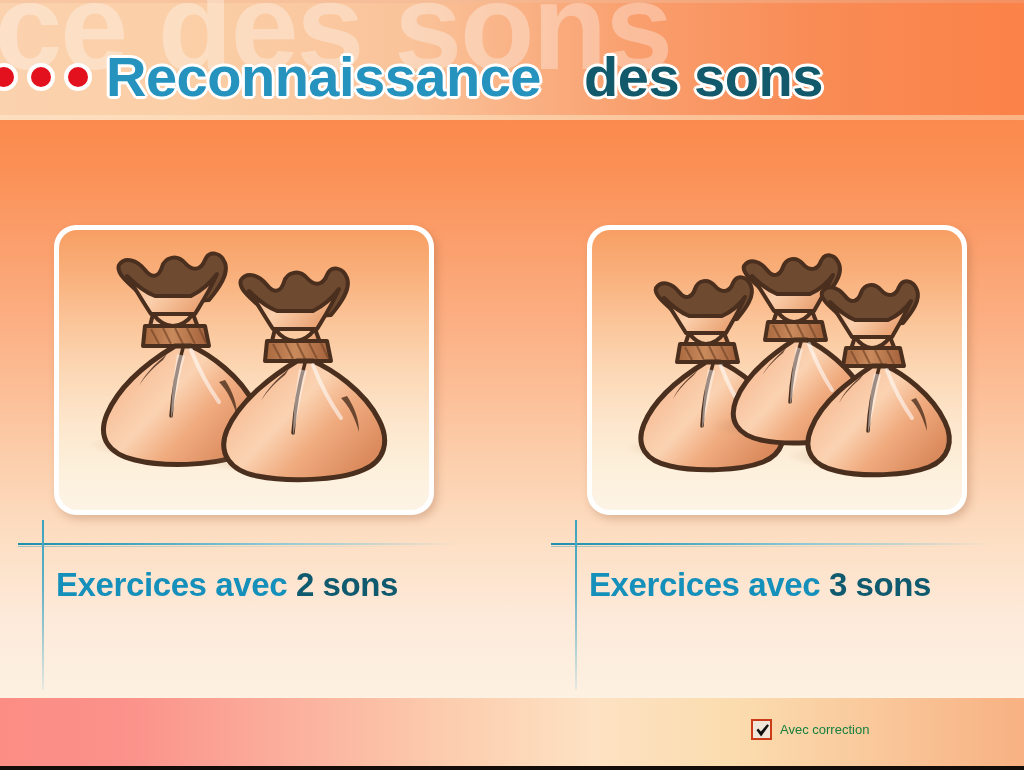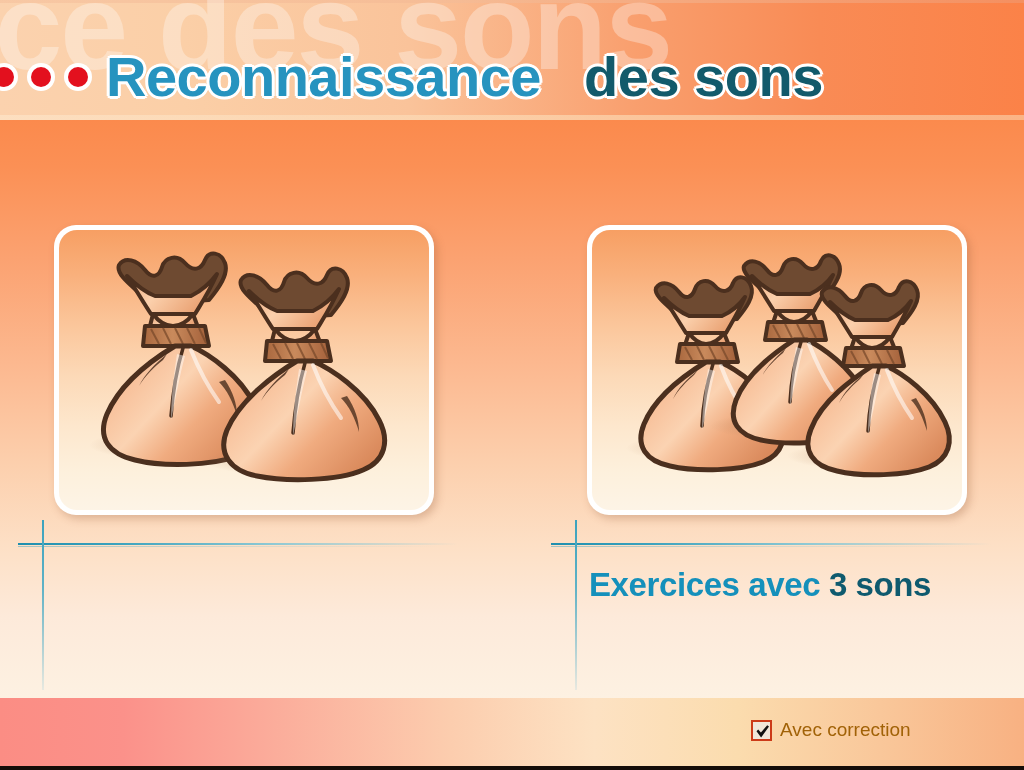--- a/index.html
+++ b/index.html
@@ -176,22 +176,22 @@
   }
   #correction-checkbox {
     width:21px; height:21px;
     border:2px solid #cc3b19;
     background:#f0e6d9;
     position:relative;
     flex:0 0 auto;
   }
   #correction-checkbox svg { position:absolute; left:1px; top:1px; }
   #correction-label {
-    font-size:19px;
-    color:#a16207;
+    font-size:13px;
+    color:#15803d;
     font-family:"Liberation Sans", sans-serif;
     white-space:nowrap;
   }
 </style>
 </head>
 <body>
 
 <div id="slide">
 
   <div id="header">
@@ -297,20 +297,21 @@
               <path d="M240 139 C236 165 234 188 234 206 C238 188 242 164 248 141 Z" fill="#ffffff" opacity="0.45"></path>
             </g>
           </svg>
         </div>
       </div>
 
       <div class="rule-h"></div>
       <div class="rule-h2"></div>
       <div class="rule-v"></div>
 
+      <div class="caption"><span class="cap-main">Exercices avec </span><span class="cap-accent">2 sons</span></div>
     </div>
 
     <div class="column" id="col-right">
       <div class="card">
         <div class="card-inner">
           <svg viewBox="0 0 370 280">
 
             <g>
               <ellipse cx="110" cy="218" rx="76" ry="14" fill="url(#shadowG)"></ellipse>
               <path d="M64 58 C70 50 80 53 87 62 C93 70 100 68 103 59 C106 50 116 48 123 56

